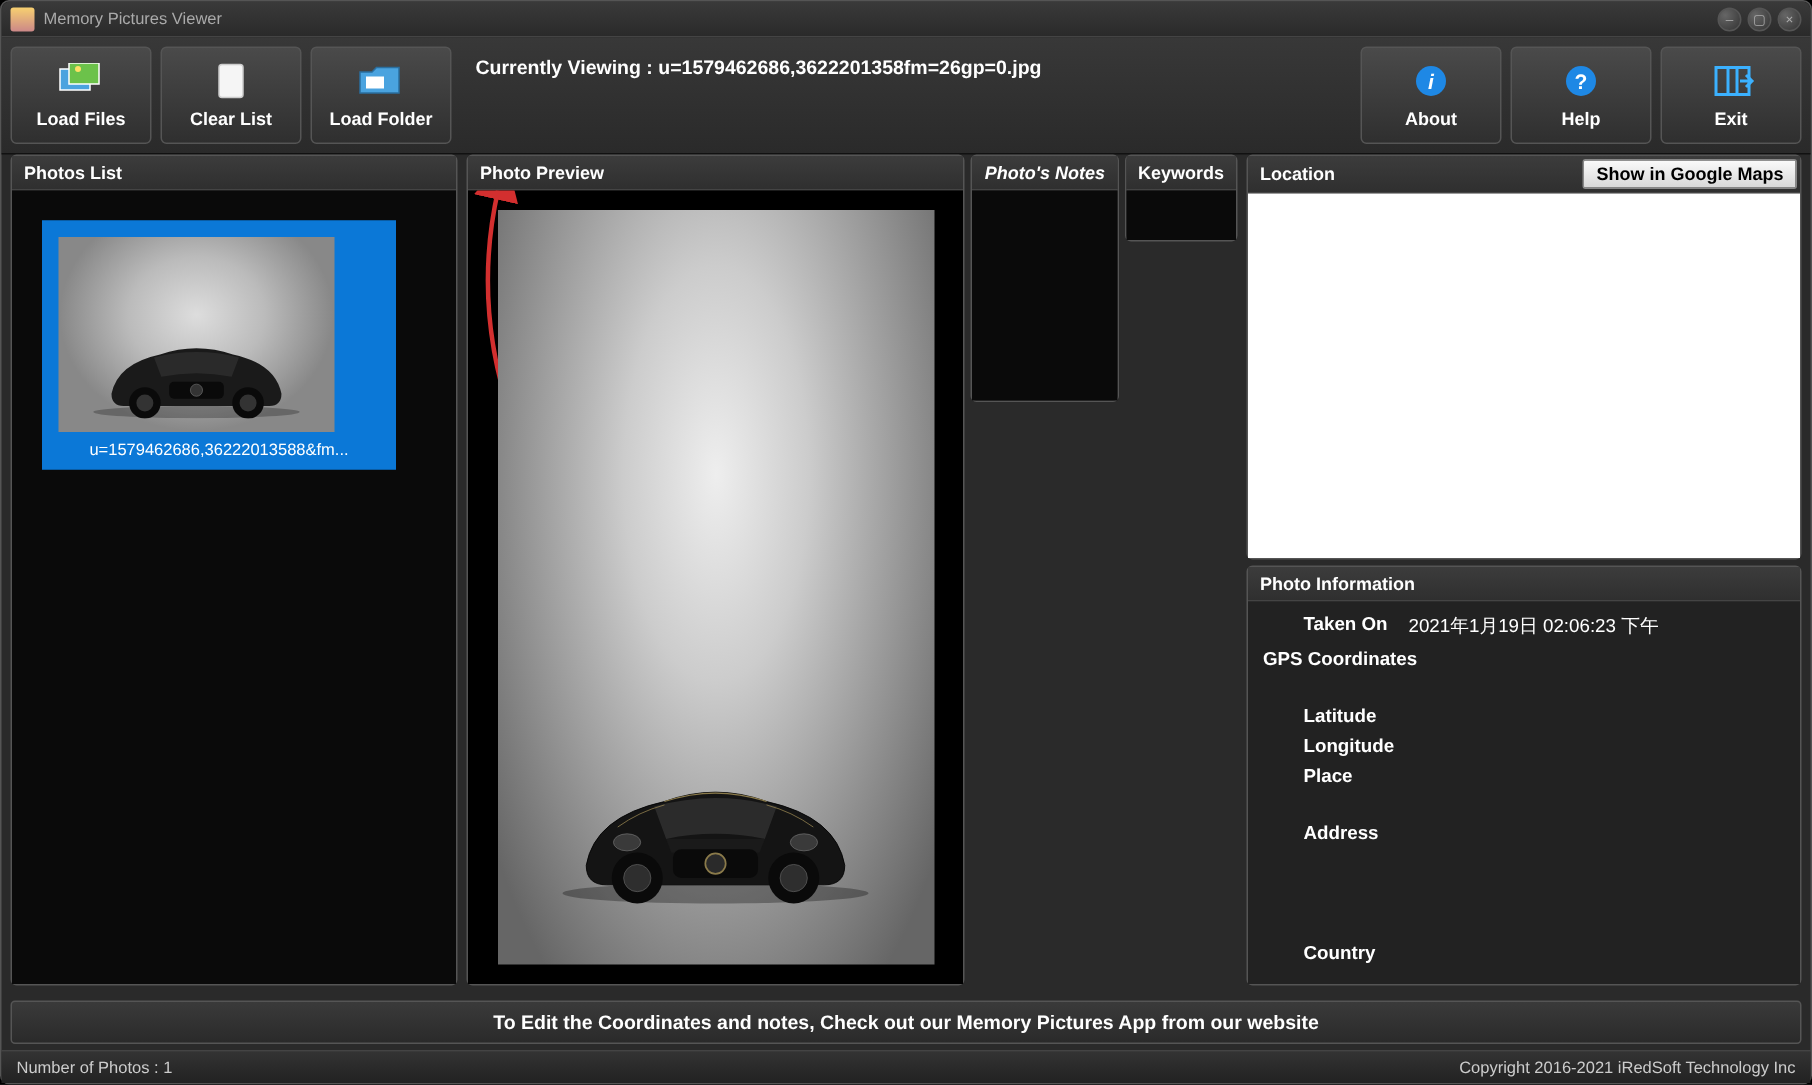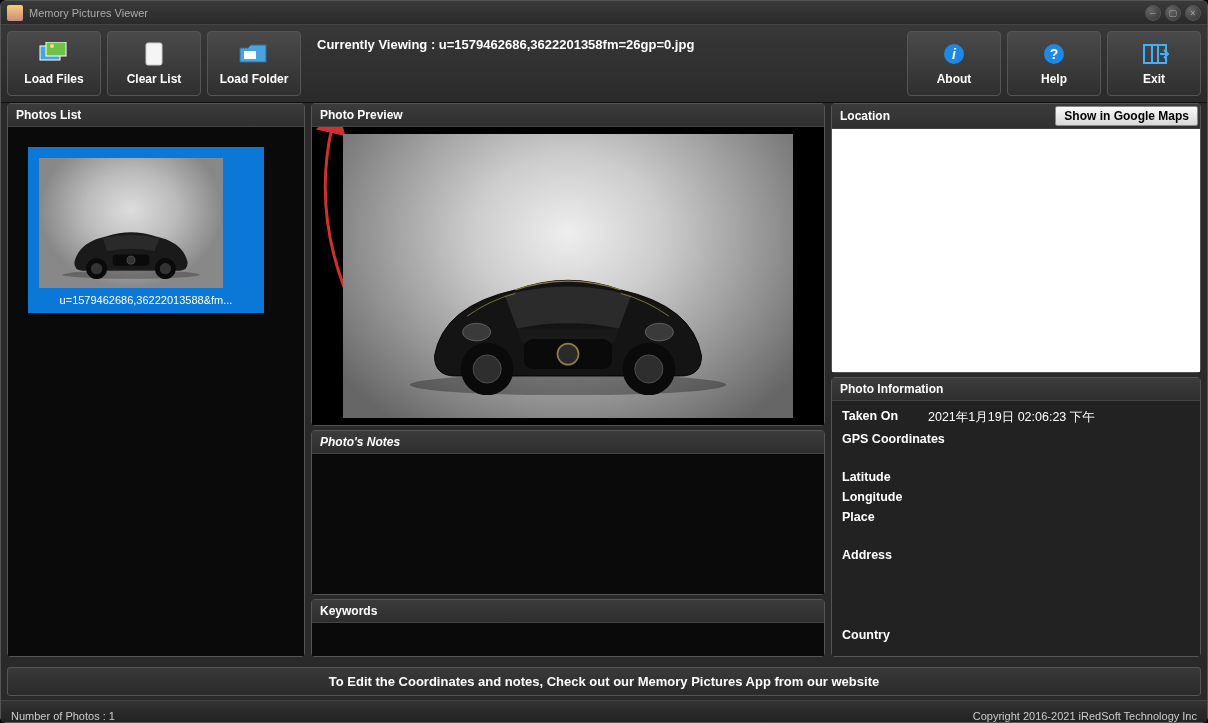--- a/index.html
+++ b/index.html
@@ -21,21 +21,21 @@
 
 .ticon svg { width:100%; height:100%; }
 
 .mainrow { flex: 1; display: flex; gap: 6px; padding: 0 6px 6px 6px; min-height:0; }
 
 .panel { background: #2a2a2a; border: 1px solid #555; border-radius: 4px; display:flex; flex-direction:column; min-height:0;}
 .panel-head { background: linear-gradient(#3c3c3c,#2f2f2f); padding: 4px 8px; font-weight: bold; font-size: 12px; color: #fff; border-bottom:1px solid #444;}
 .panel-body { flex:1; background:#0a0a0a; overflow:hidden; position:relative;}
 
 .left { width: 298px; }
-.center { flex:1; display:flex; flex-direction:column; gap:4px; min-width:0;}
+.center { flex:1; display:flex; gap:4px; min-width:0;}
 .right { width: 370px; display:flex; flex-direction:column; gap:4px;}
 
 .thumb-wrap { padding: 20px; }
 .thumb { border: 3px solid #0b78d7; padding: 8px 8px 4px 8px; background:#0b78d7; width:236px;}
 .thumb-img { width:184px; height:130px; background: radial-gradient(ellipse at 50% 40%, #ddd 0%, #bbb 35%, #888 70%); display:flex; align-items:flex-end; justify-content:center; position:relative; overflow:hidden;}
 .thumb-label { color:#fff; font-size:11px; text-align:center; padding-top:6px; white-space:nowrap; overflow:hidden; text-overflow:ellipsis;}
 
 .preview-panel { flex:1; min-height:0;}
 .preview-body { background:#000; display:flex; align-items:center; justify-content:center; position:relative;}
 .car-stage { width: 88%; height: 95%; background: radial-gradient(ellipse at 50% 35%, #eee 0%, #ccc 30%, #999 60%, #666 90%); position:relative; overflow:hidden;}
@@ -50,28 +50,28 @@
 .keywords-panel { height: 58px; }
 
 .loc-panel { height: 270px; position:relative;}
 .loc-head-row { display:flex; align-items:center; justify-content:space-between; background: linear-gradient(#3c3c3c,#2f2f2f); border-bottom:1px solid #444;}
 .loc-head-row .panel-head { border:none; flex:0 0 auto; background:none;}
 .gmaps-btn { background: linear-gradient(#fafafa,#d8d8d8); color:#000; border:1px solid #888; border-radius:2px; padding:2px 8px; font-size:12px; font-weight:bold; cursor:pointer; margin:2px;}
 .loc-body { background:#fff; flex:1;}
 
 .info-panel { flex:1; }
 .info-body { padding: 8px 10px; background:#222; color:#fff; font-size:12.5px;}
-.info-row { display:flex; gap:16px; margin-bottom:6px;}
+.info-row { display:flex; margin-bottom:6px;margin-left:27px;}
 .info-label { font-weight:bold; min-width:70px;}
 .info-section { font-weight:bold; margin: 2px 0 24px 0;}
 
 .footer { padding: 4px 6px; }
 .promo { background: linear-gradient(#3a3a3a,#2a2a2a); border:1px solid #555; border-radius:3px; text-align:center; padding:6px; font-weight:bold; font-size:13px; color:#fff; cursor:pointer;}
 
-.statusbar { height: 22px; display:flex; align-items:flex-end; justify-content:space-between; padding: 0 10px; background: linear-gradient(#333,#222); border-top:1px solid #444; font-size:11px; color:#ccc;}
+.statusbar { height: 22px; display:flex; align-items:center; justify-content:space-between; padding: 0 10px; background: linear-gradient(#333,#222); border-top:1px solid #444; font-size:11px; color:#ccc;}
 
 .mini-car { position:absolute; left:50%; bottom:5%; transform:translateX(-50%); width:88%;}
 </style>
 </head>
 <body>
 
 <div class="window">
 
   <div class="titlebar">
     <div class="app-icon"></div>

